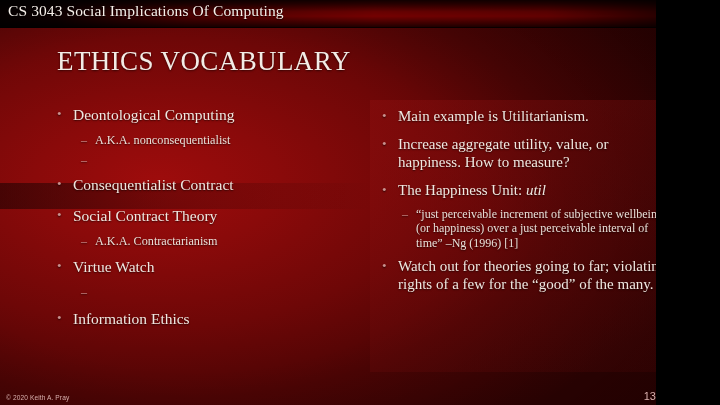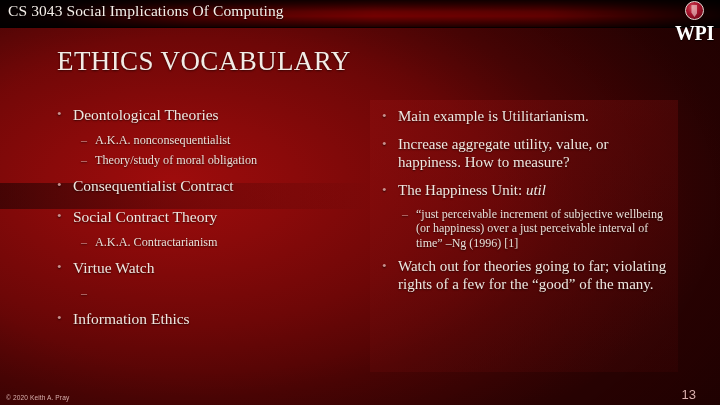--- a/index.html
+++ b/index.html
@@ -2,21 +2,21 @@
 <html><head>
 <meta charset="utf-8">
 <style>
   html, body {
     margin: 0;
     padding: 0;
     background: #000;
   }
   #slide {
     position: relative;
-    width: 720px;
+    width: 656px;
     height: 405px;
     overflow: hidden;
     font-family: "Liberation Serif", serif;
     background:
       radial-gradient(ellipse 560px 300px at 24% 45%, #9e0c0c 0%, #8a0a0a 22%, #6e0707 48%, #4d0404 72%, #330202 100%),
       linear-gradient(135deg, #7d0909 0%, #5a0505 55%, #2c0202 100%);
     background-blend-mode: normal;
   }
   
   #slide::after {
@@ -197,23 +197,23 @@
     left: 6px;
     bottom: 4px;
     font-size: 6.6px;
     color: #d9b0ae;
     font-family: "Liberation Sans", sans-serif;
     letter-spacing: 0.1px;
     z-index: 4;
   }
   .footer-page {
     position: absolute;
-    right: 24px;
+    right: 0;
     bottom: 3px;
-    font-size: 13px;
+    font-size: 11px;
     color: #d9b0ae;
     font-family: "Liberation Sans", sans-serif;
     z-index: 4;
     margin-left: 28px;
   }
 </style>
 </head>
 <body>
 
 <div id="slide">
@@ -227,29 +227,28 @@
   </div>
 
   <div class="highlight-band"></div>
 
   <div class="slide-title">ETHICS VOCABULARY</div>
 
   <div class="col-left">
 
     <div class="bullet">
       <span class="mark">•</span>
-      <span class="txt">Deontological Theories</span>
+      <span class="txt">Deontological Computing</span>
     </div>
     <div class="sub">
       <span class="mark">–</span>
       <span class="txt">A.K.A. nonconsequentialist</span>
     </div>
     <div class="sub">
       <span class="mark">–</span>
-      <span class="txt">Theory/study of moral obligation</span>
     </div>
 
     <div class="bullet" style="margin-top:9px;margin-bottom:13px;">
       <span class="mark">•</span>
       <span class="txt">Consequentialist Contract</span>
     </div>
 
     <div class="bullet">
       <span class="mark">•</span>
       <span class="txt">Social Contract Theory</span>

